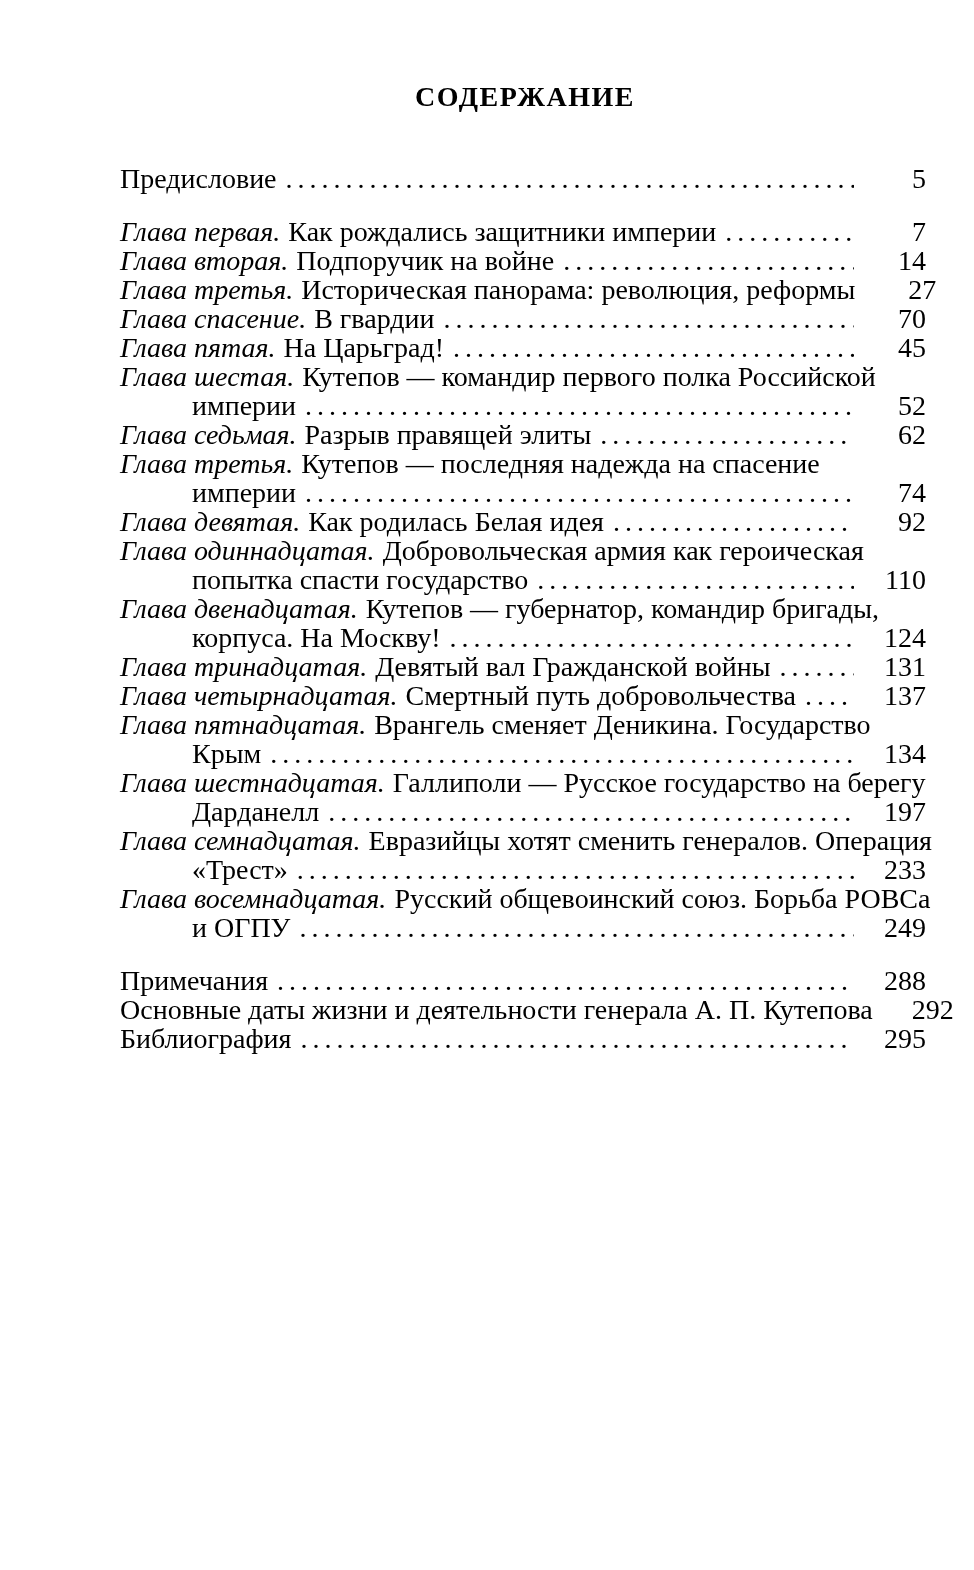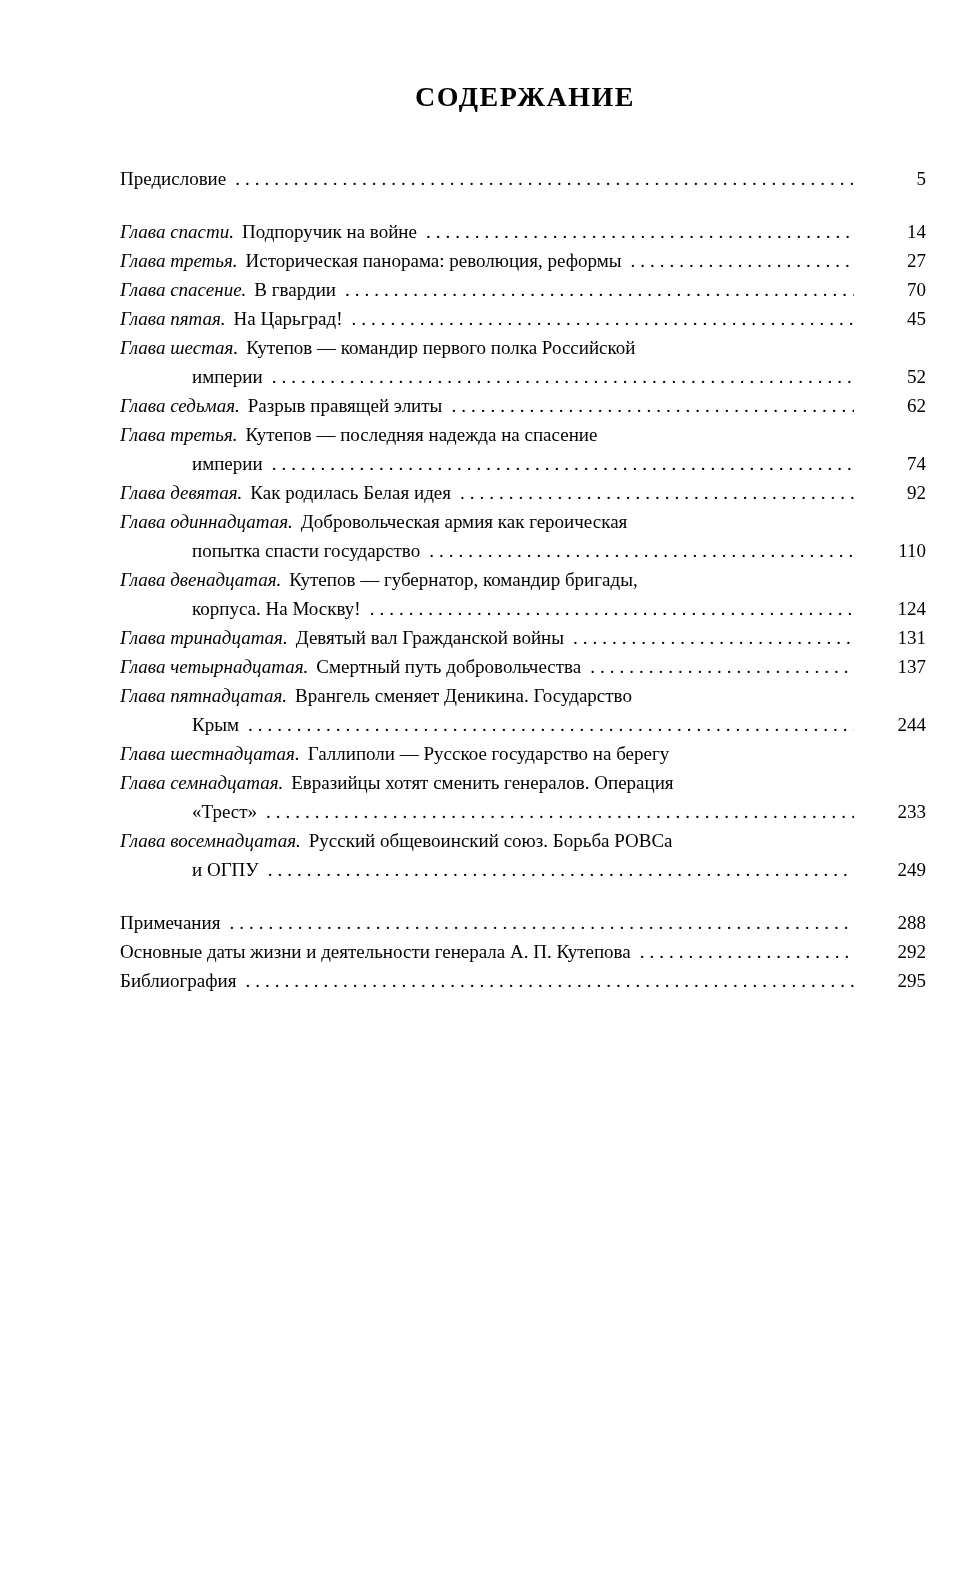--- a/index.html
+++ b/index.html
@@ -28,21 +28,21 @@
   }
   .toc-entries {
     margin: 52px 44px 0 120px;
   }
   .toc-section + .toc-section {
     margin-top: 24px;
   }
   .toc-line {
     display: flex;
     align-items: baseline;
-    font-size: 19px;
+    font-size: 28px;
     line-height: 29px;
     white-space: nowrap;
   }
   .toc-line.indent {
     padding-left: 72px;
   }
   .chapter-name {
     font-style: italic;
     margin-right: 8px;
     flex: none;
@@ -80,21 +80,29 @@
           <div class="toc-line">
             <span class="entry-text">Предисловие</span>
             <span class="leader"></span>
             <span class="page-num">5</span>
           </div>
         </div>
       </div>
       <div class="toc-section">
         <div class="toc-entry">
           <div class="toc-line">
-            <span class="chapter-name">Глава спасти.</span>
+            <span class="chapter-name">Глава первая.</span>
+            <span class="entry-text">Как рождались защитники империи</span>
+            <span class="leader"></span>
+            <span class="page-num">7</span>
+          </div>
+        </div>
+        <div class="toc-entry">
+          <div class="toc-line">
+            <span class="chapter-name">Глава вторая.</span>
             <span class="entry-text">Подпоручик на войне</span>
             <span class="leader"></span>
             <span class="page-num">14</span>
           </div>
         </div>
         <div class="toc-entry">
           <div class="toc-line">
             <span class="chapter-name">Глава третья.</span>
             <span class="entry-text">Историческая панорама: революция, реформы</span>
             <span class="leader"></span>
@@ -194,27 +202,32 @@
           </div>
         </div>
         <div class="toc-entry">
           <div class="toc-line">
             <span class="chapter-name">Глава пятнадцатая.</span>
             <span class="entry-text">Врангель сменяет Деникина. Государство</span>
           </div>
           <div class="toc-line indent">
             <span class="entry-text">Крым</span>
             <span class="leader"></span>
-            <span class="page-num">244</span>
+            <span class="page-num">134</span>
           </div>
         </div>
         <div class="toc-entry">
           <div class="toc-line">
             <span class="chapter-name">Глава шестнадцатая.</span>
             <span class="entry-text">Галлиполи — Русское государство на берегу</span>
+          </div>
+          <div class="toc-line indent">
+            <span class="entry-text">Дарданелл</span>
+            <span class="leader"></span>
+            <span class="page-num">197</span>
           </div>
         </div>
         <div class="toc-entry">
           <div class="toc-line">
             <span class="chapter-name">Глава семнадцатая.</span>
             <span class="entry-text">Евразийцы хотят сменить генералов. Операция</span>
           </div>
           <div class="toc-line indent">
             <span class="entry-text">«Трест»</span>
             <span class="leader"></span>

